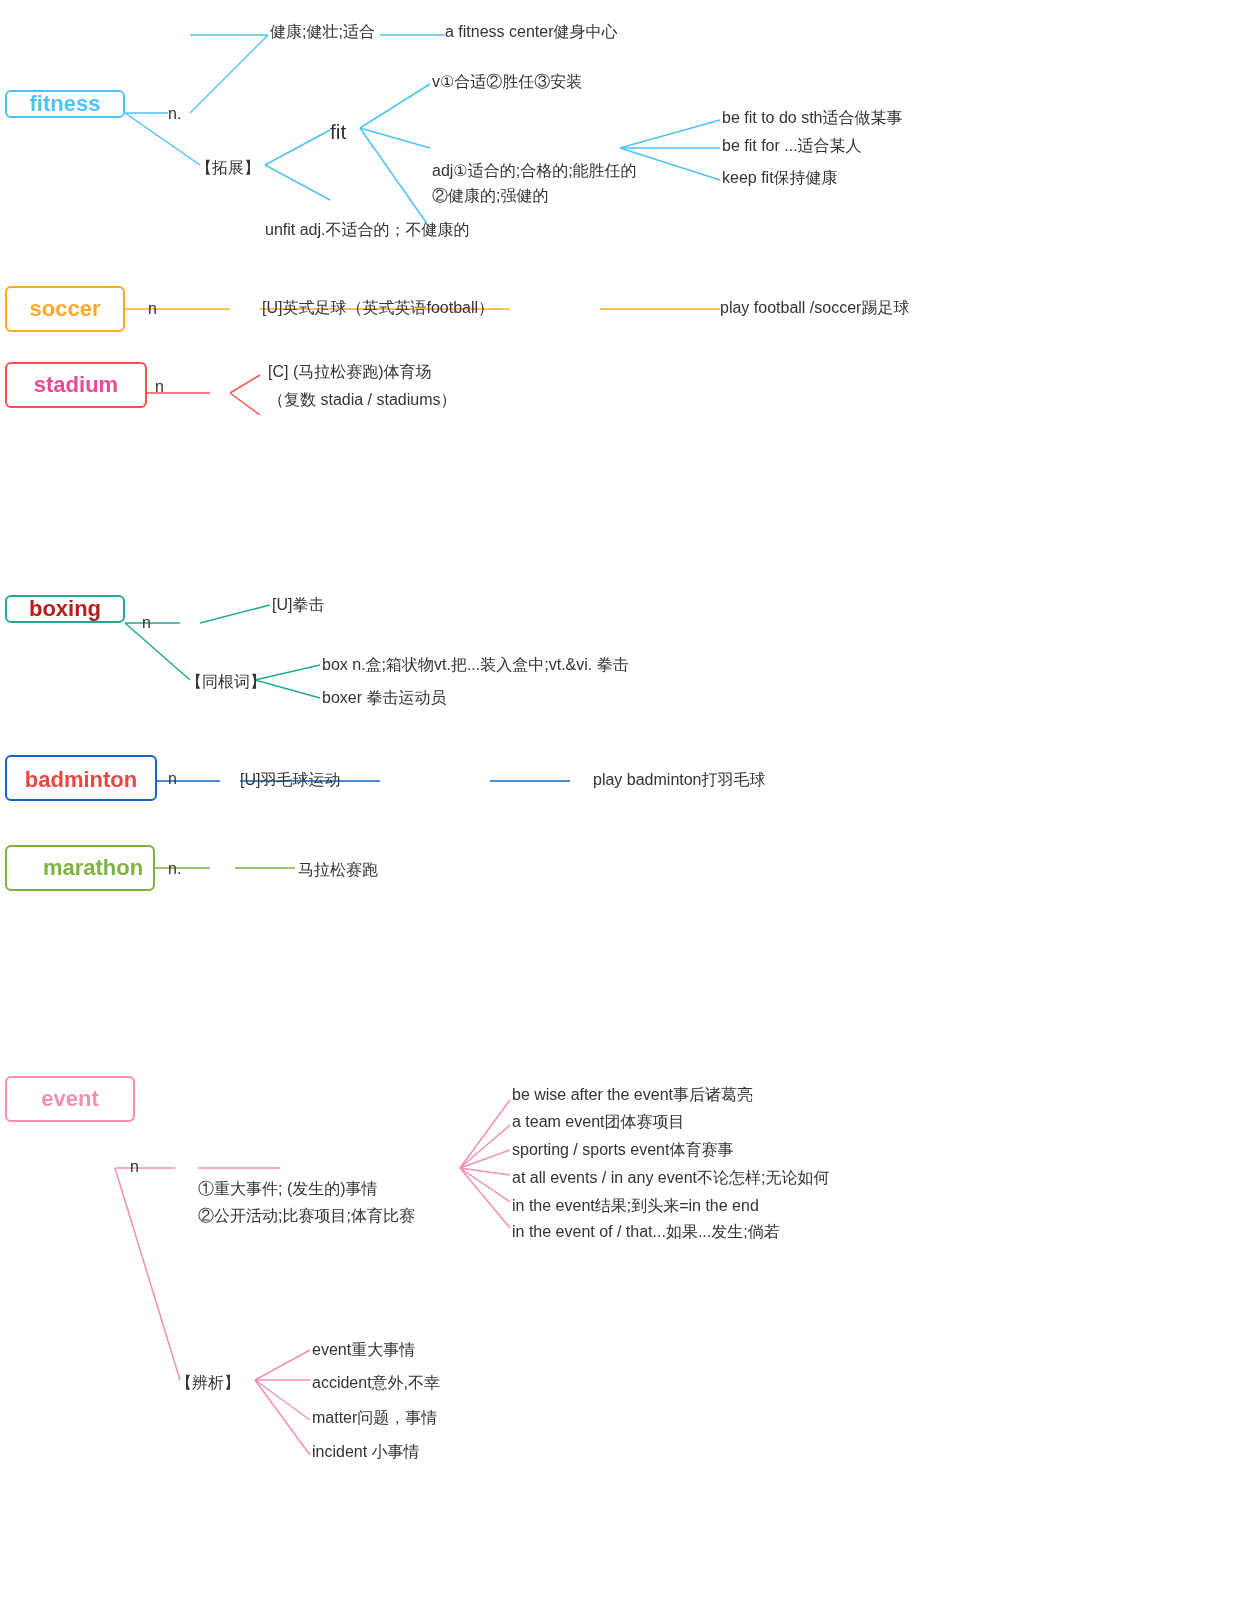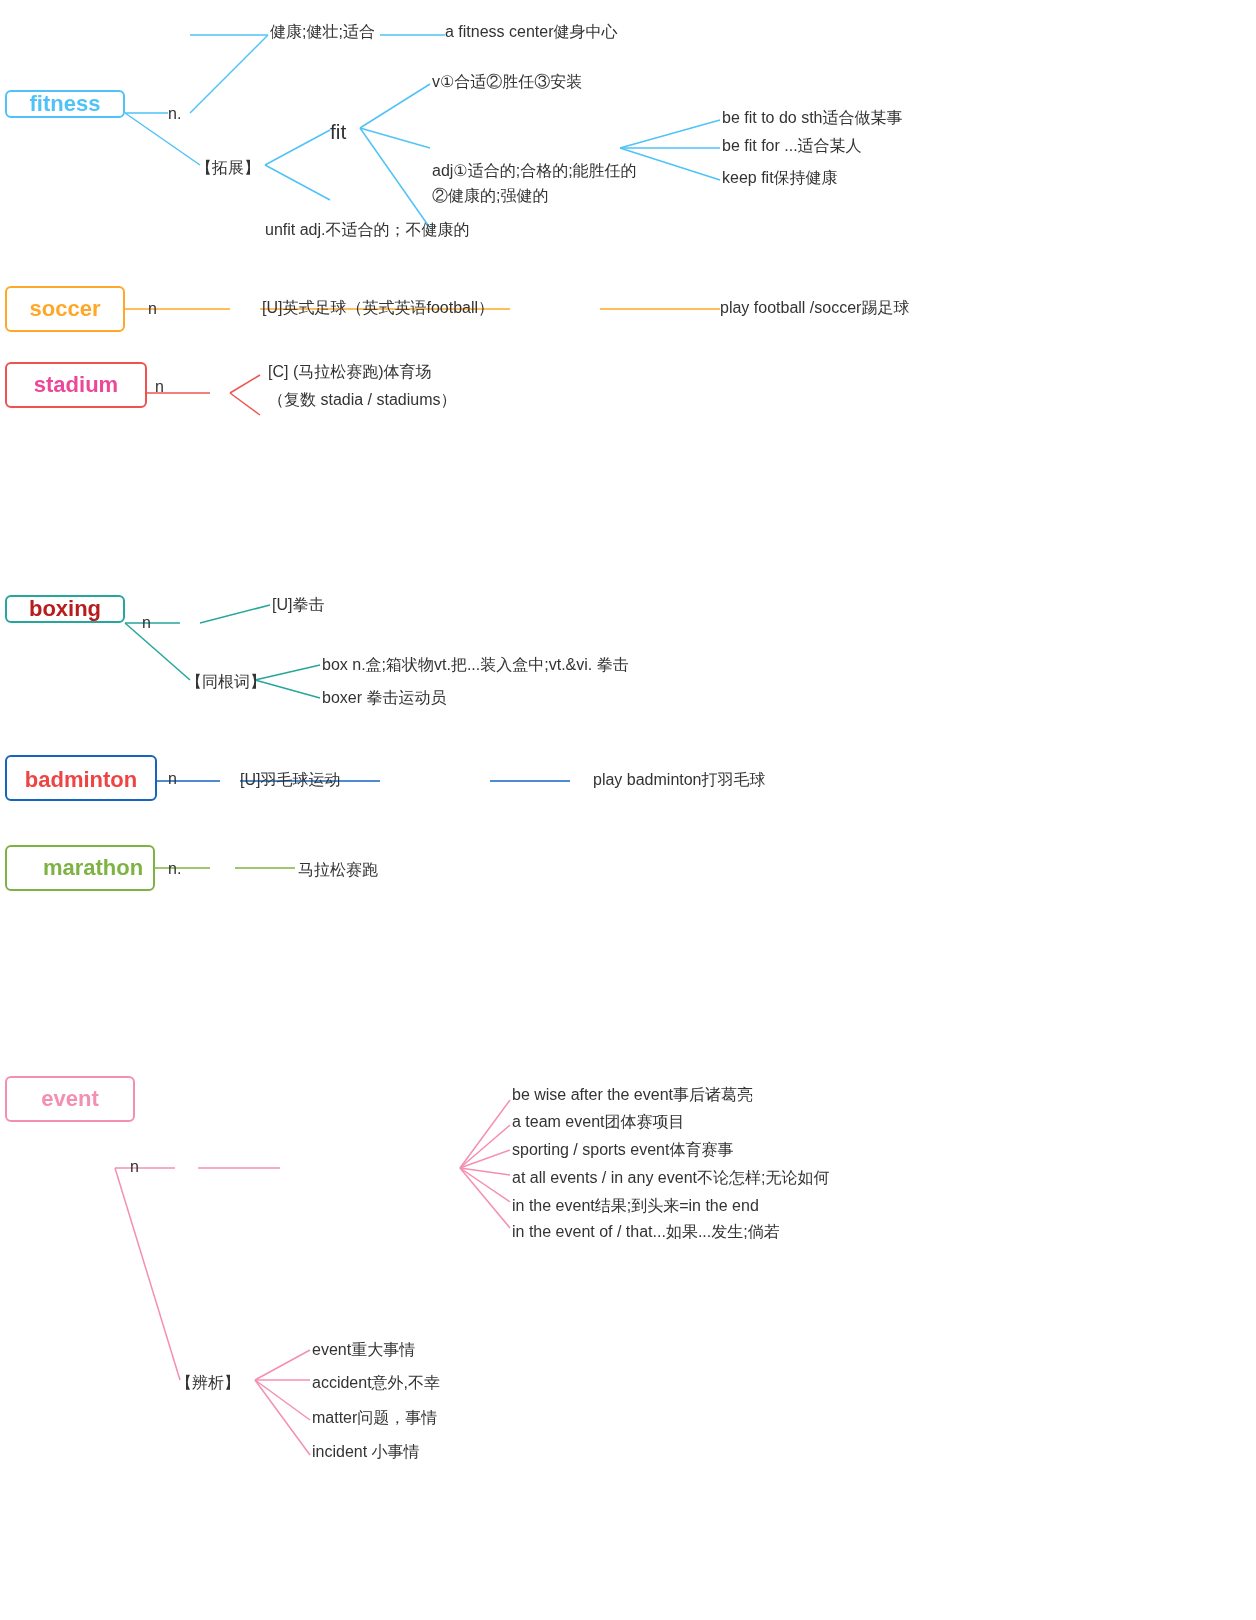--- a/index.html
+++ b/index.html
@@ -239,20 +239,24 @@
   <div class="text-node" style="left:298px;top:860px;">
     <span>马拉松赛跑</span>
   </div>
 
   <div class="node-box" style="left:5px;top:1076px;width:130px;height:46px;border-color:#f48fb1;color:#f48fb1;">
     <span>event</span>
   </div>
   <div class="text-node" style="left:130px;top:1158px;">
     <span>n</span>
   </div>
+  <div class="text-node" style="left:198px;top:1148px;white-space:pre-line;line-height:1.7;">
+    <span>①重大事件; (发生的)事情
+②公开活动;比赛项目;体育比赛</span>
+  </div>
 
   <div class="text-node" style="left:512px;top:1085px;">
     <span>be wise after the event事后诸葛亮</span>
   </div>
   <div class="text-node" style="left:512px;top:1112px;">
     <span>a team event团体赛项目</span>
   </div>
   <div class="text-node" style="left:512px;top:1140px;">
     <span>sporting / sports event体育赛事</span>
   </div>

